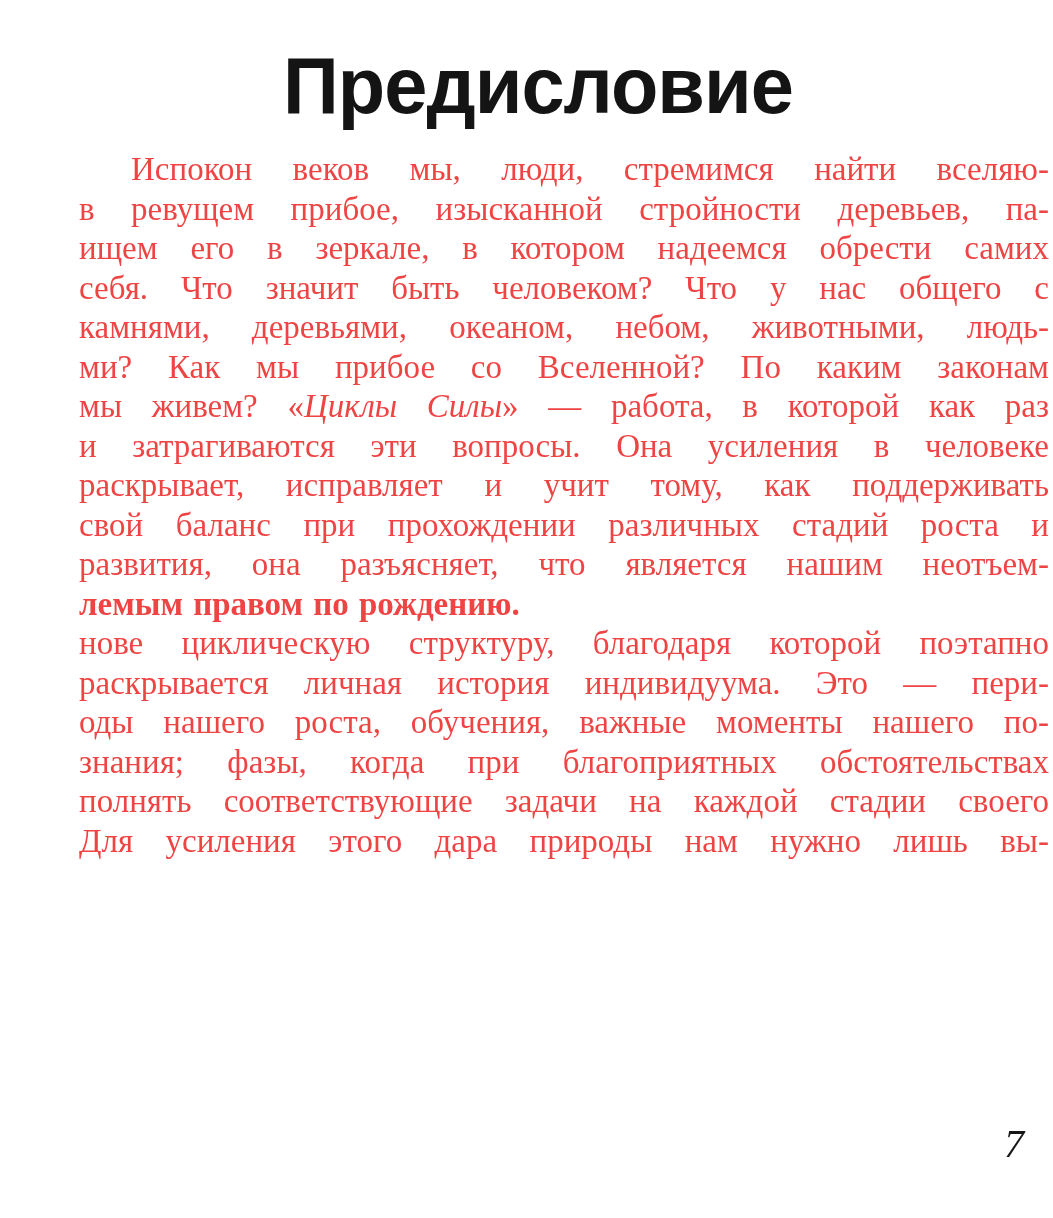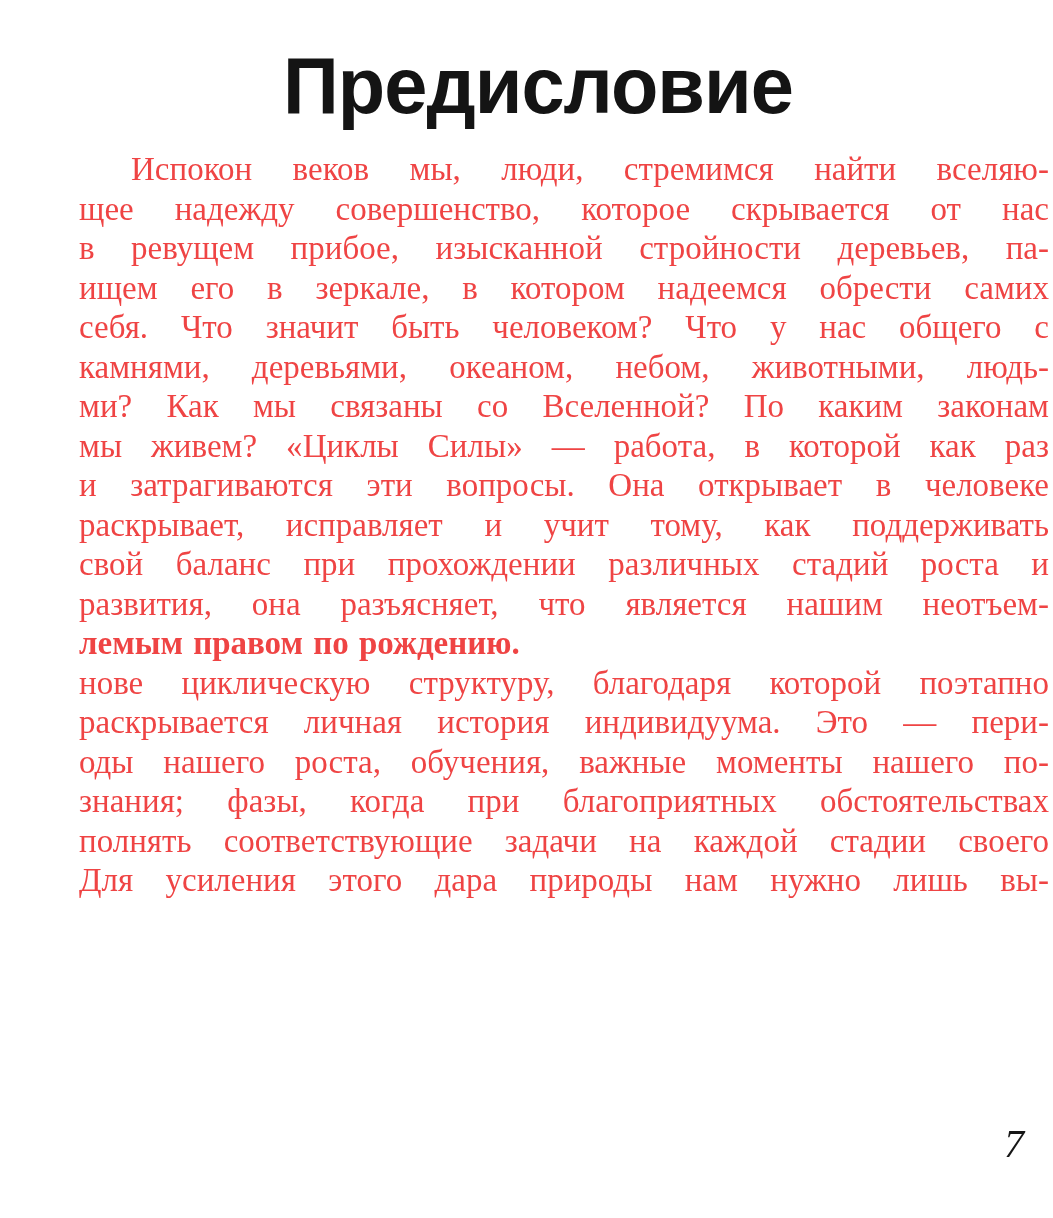--- a/index.html
+++ b/index.html
@@ -49,47 +49,47 @@
     white-space: normal;
   }
   .line.indent {
     text-indent: 52px;
   }
   .line.para-end {
     text-align-last: left;
     font-weight: bold;
   }
   .line .it {
+    font-style: italic;
   }
   .folio {
     position: absolute;
     top: 1122px;
     right: 66px;
     font-size: 40px;
     line-height: 1.1;
     font-style: italic;
     color: #161616;
   }
 </style>
 </head>
 <body>
 
 <div class="page">
   <h1 class="title">Предисловие</h1>
 
   <div class="body-text">
       <div class="line indent"><span>Испокон веков мы, люди, стремимся найти вселяю-</span></div>
-      <div class="line"><span>щее надежду совершенство, которое скрывается от нас</span></div>
       <div class="line"><span>в ревущем прибое, изысканной стройности деревьев, па-</span></div>
       <div class="line"><span>ищем его в зеркале, в котором надеемся обрести самих</span></div>
       <div class="line"><span>себя. Что значит быть человеком? Что у нас общего с</span></div>
       <div class="line"><span>камнями, деревьями, океаном, небом, животными, людь-</span></div>
-      <div class="line"><span>ми? Как мы связаны со Вселенной? По каким законам</span></div>
+      <div class="line"><span>ми? Как мы прибое со Вселенной? По каким законам</span></div>
       <div class="line"><span>мы живем? «</span><span class="it">Циклы Силы</span><span>» — работа, в которой как раз</span></div>
-      <div class="line"><span>и затрагиваются эти вопросы. Она открывает в человеке</span></div>
+      <div class="line"><span>и затрагиваются эти вопросы. Она усиления в человеке</span></div>
       <div class="line"><span>раскрывает, исправляет и учит тому, как поддерживать</span></div>
       <div class="line"><span>свой баланс при прохождении различных стадий роста и</span></div>
       <div class="line"><span>развития, она разъясняет, что является нашим неотъем-</span></div>
       <div class="line para-end"><span>лемым правом по рождению.</span></div>
       <div class="line"><span>нове циклическую структуру, благодаря которой поэтапно</span></div>
       <div class="line"><span>раскрывается личная история индивидуума. Это — пери-</span></div>
       <div class="line"><span>оды нашего роста, обучения, важные моменты нашего по-</span></div>
       <div class="line"><span>знания; фазы, когда при благоприятных обстоятельствах</span></div>
       <div class="line"><span>полнять соответствующие задачи на каждой стадии своего</span></div>
       <div class="line"><span>Для усиления этого дара природы нам нужно лишь вы-</span></div>

